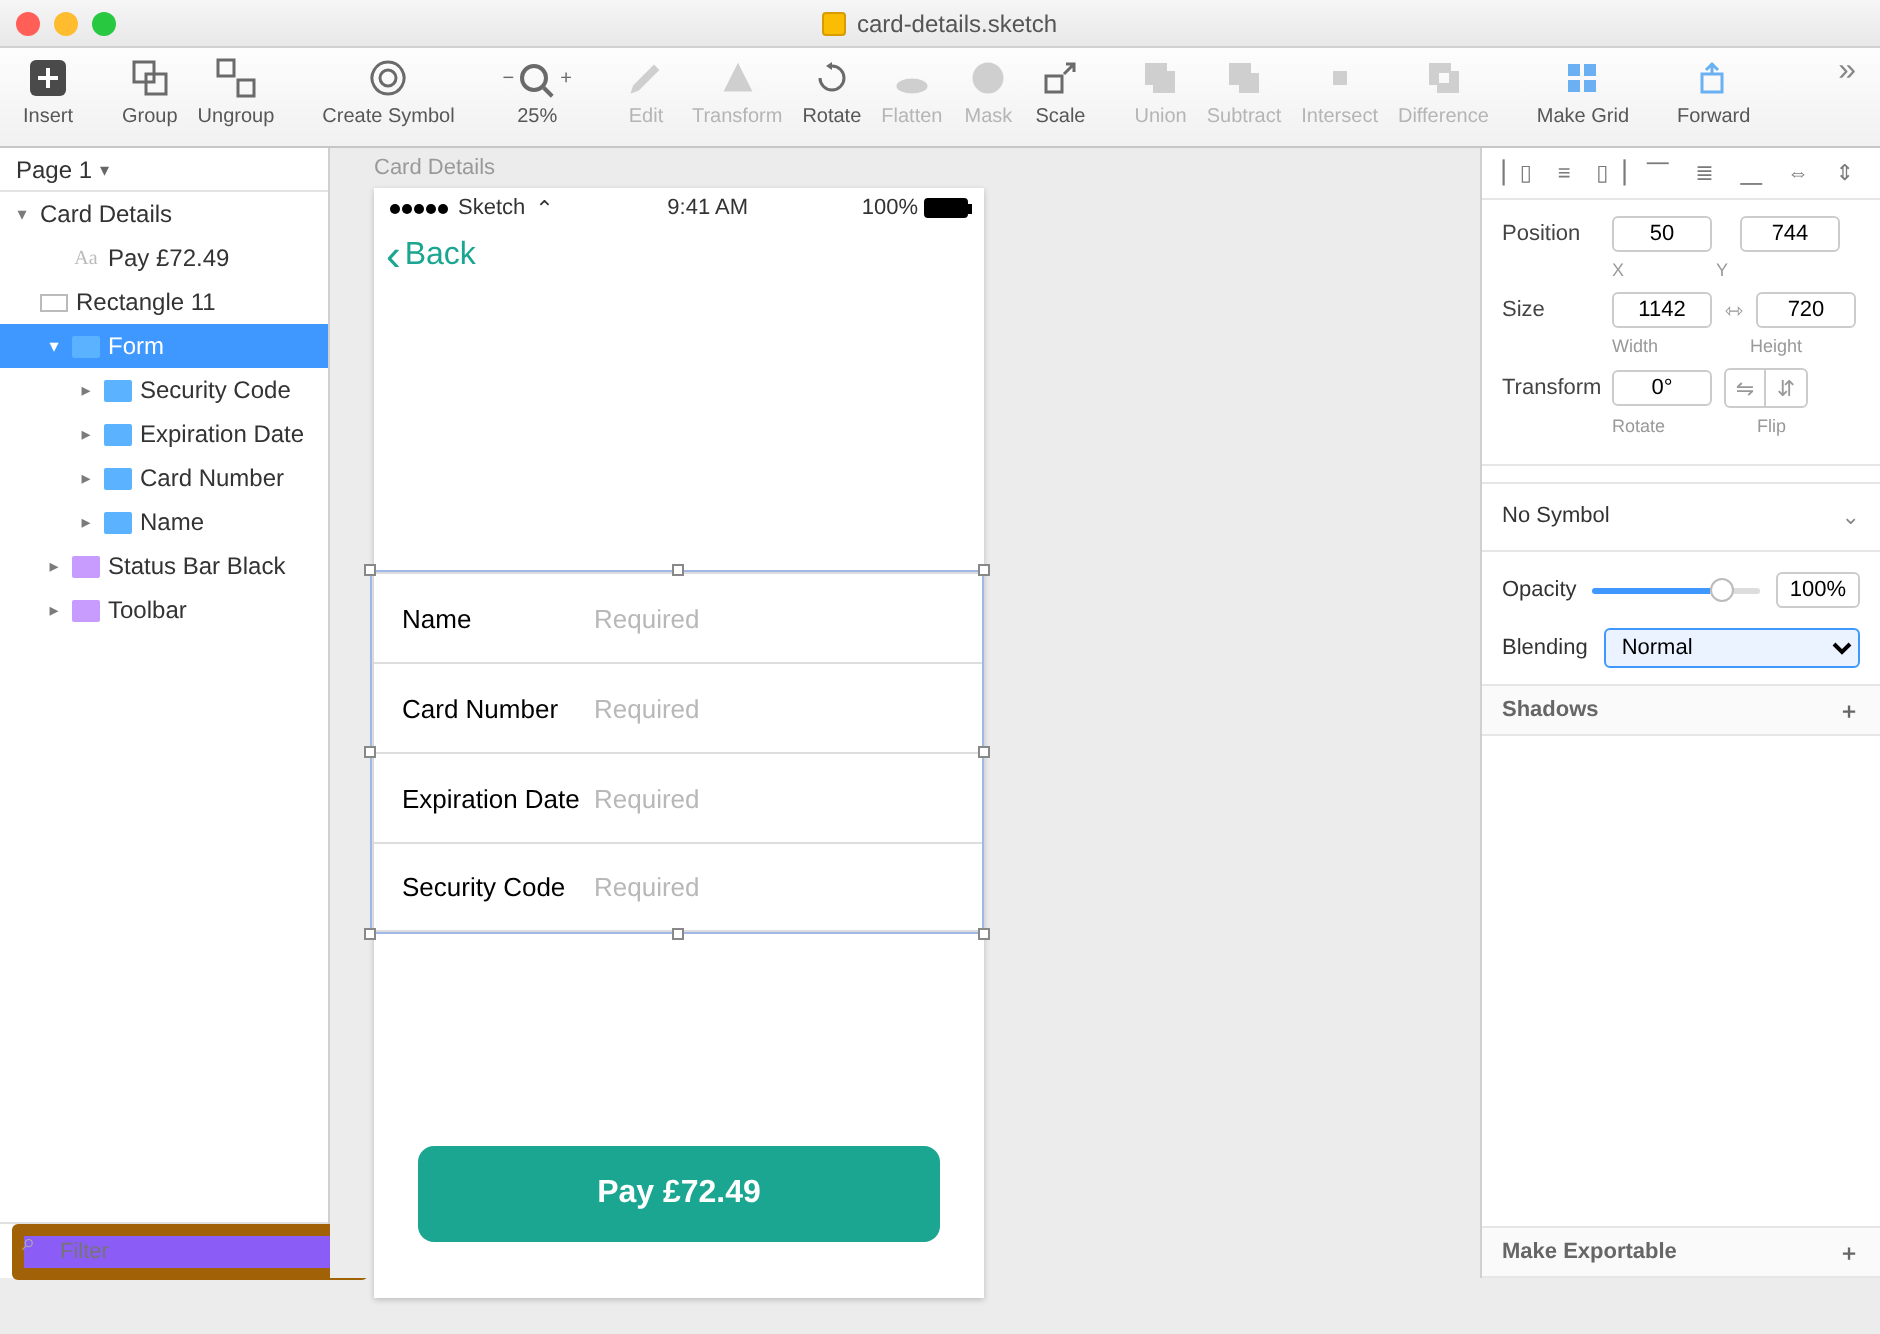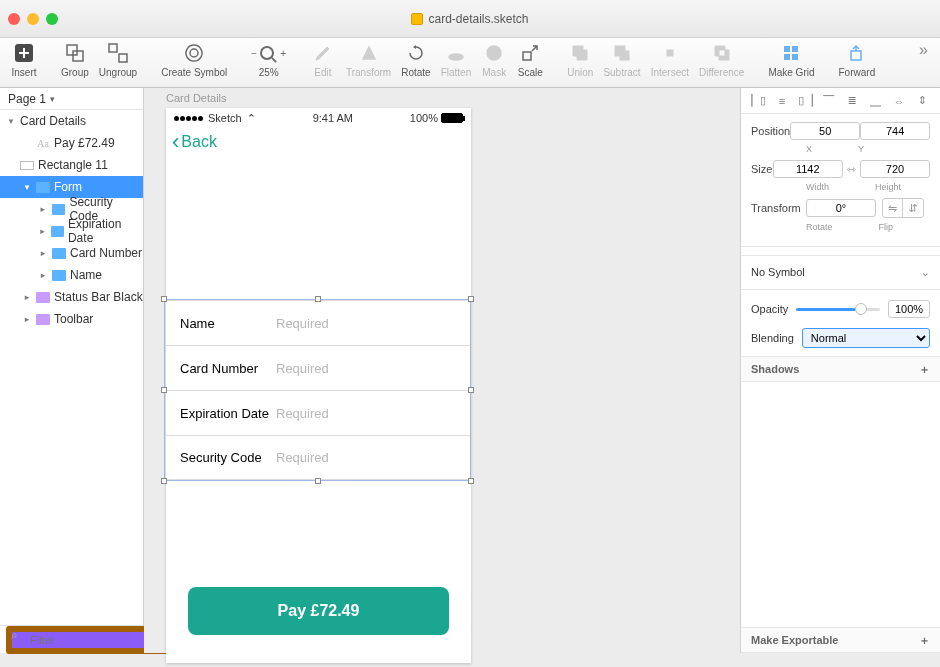--- a/index.html
+++ b/index.html
@@ -1,37 +1,37 @@
 <!DOCTYPE html>
 <html><head>
 <meta charset="utf-8">
 <style>
 * { box-sizing: border-box; margin: 0; padding: 0; font-family: -apple-system, "Helvetica Neue", Arial, sans-serif; }
 body { width: 940px; height: 667px; background: #ececec; overflow: hidden; font-size: 12px; color: #333; }
 
 
-.titlebar { height: 38px; background: linear-gradient(#f6f6f6,#e8e8e8); border-bottom: 1px solid #d0d0d0; display:flex; align-items:center; position:relative; }
+.titlebar { height: 24px; background: linear-gradient(#f6f6f6,#e8e8e8); border-bottom: 1px solid #d0d0d0; display:flex; align-items:center; position:relative; }
 .traffic { display:flex; gap:7px; margin-left:8px; }
 .tl { width:12px; height:12px; border-radius:50%; }
 .tl.r{background:#ff5f57;} .tl.y{background:#febc2e;} .tl.g{background:#28c840;}
 .doc-title { position:absolute; left:0; right:0; text-align:center; font-size:12px; color:#555; display:flex; align-items:center; justify-content:center; gap:5px;}
 .doc-title .dicon{width:12px;height:12px;background:#fbbc04;border:1px solid #d89b00;border-radius:2px;}
 
 
 .toolbar { height: 50px; background: linear-gradient(#fdfdfd,#f1f1f1); border-bottom:1px solid #c6c6c6; display:flex; align-items:flex-start; padding:3px 6px 0 6px; }
 .tbtn { display:flex; flex-direction:column; align-items:center; font-size:10px; color:#575757; padding:0 5px; cursor:default; min-width:36px;}
 .tbtn .ic { width:24px; height:24px; margin-bottom:2px; display:flex; align-items:center; justify-content:center; }
 .tbtn.dis { color:#b5b5b5; }
 .tbtn.dis .ic svg *{stroke:#cfcfcf;fill:#cfcfcf;}
 .tgap { width:14px; }
 .more { margin-left:auto; font-size:16px; color:#888; padding:0 6px;}
 
 
 .cols { display:flex; height:565px; }
-.leftcol { width:144px; background:#fff; border-right:1px solid #d0d0d0; display:flex; flex-direction:column;}
+.leftcol { width:165px; background:#fff; border-right:1px solid #d0d0d0; display:flex; flex-direction:column;}
 .pagesel { height:22px; border-bottom:1px solid #e4e4e4; display:flex; align-items:center; padding:0 8px; font-size:12px; color:#333;}
 .pagesel::after{content:'▾'; margin-left:4px; font-size:9px; color:#666;}
 .tree { flex:1; overflow:auto; font-size:12px; }
 .trow { display:flex; align-items:center; height:22px; padding-left:6px; gap:4px; }
 .trow .disc{font-size:9px;color:#7b7b7b;width:10px;text-align:center;}
 .trow .lico{width:14px;height:11px;}
 .trow.sel { background:#3f98ff; color:#fff; }
 .trow.sel .disc{color:#fff;}
 .fold{background:#5bb2ff;border-radius:1px;}
 .foldp{background:#c89bff;border-radius:1px;}
@@ -64,21 +64,21 @@
 .selh .h{width:6px;height:6px;background:#fff;border:1px solid #888;position:absolute;}
 .paybtn{position:absolute;left:22px;bottom:28px;right:22px;height:48px;background:#1aa690;border-radius:8px;color:#fff;display:flex;align-items:center;justify-content:center;font-size:16px;font-weight:600;}
 
 
 .insp{width:200px;background:#fff;border-left:1px solid #d0d0d0;display:flex;flex-direction:column;font-size:11px;color:#333;}
 .alignrow{height:26px;border-bottom:1px solid #e6e6e6;display:flex;align-items:center;justify-content:space-around;padding:0 6px;}
 .alignrow .ab{width:16px;height:16px;display:flex;align-items:center;justify-content:center;color:#7a7a7a;}
 .iprops{padding:8px 10px 4px 10px;}
 .prow{display:flex;align-items:center;margin-bottom:4px;}
 .prow .plab{width:55px;color:#444;}
-.pinput{width:70px;border:1px solid #ccc;border-radius:3px;padding:2px 4px;font-size:11px;text-align:center;}
+.pinput{width:50px;border:1px solid #ccc;border-radius:3px;padding:2px 4px;font-size:11px;text-align:center;}
 .psub{display:flex;margin-left:55px;margin-bottom:6px;gap:46px;font-size:9px;color:#999;}
 .lockic{width:14px;text-align:center;color:#999;margin:0 4px;}
 .flips{display:flex;border:1px solid #ccc;border-radius:3px;height:20px;margin-left:6px;}
 .flips>div{width:20px;display:flex;align-items:center;justify-content:center;color:#999;}
 .flips>div:first-child{border-right:1px solid #ccc;}
 .isep{height:1px;background:#e6e6e6;margin:4px 0;}
 .ckrow{display:flex;align-items:center;padding:8px 10px;gap:6px;}
 .ckrow input{width:13px;height:13px;}
 .symrow{display:flex;justify-content:space-between;padding:6px 10px;}
 .symrow::after{content:'⌄';color:#888;}

